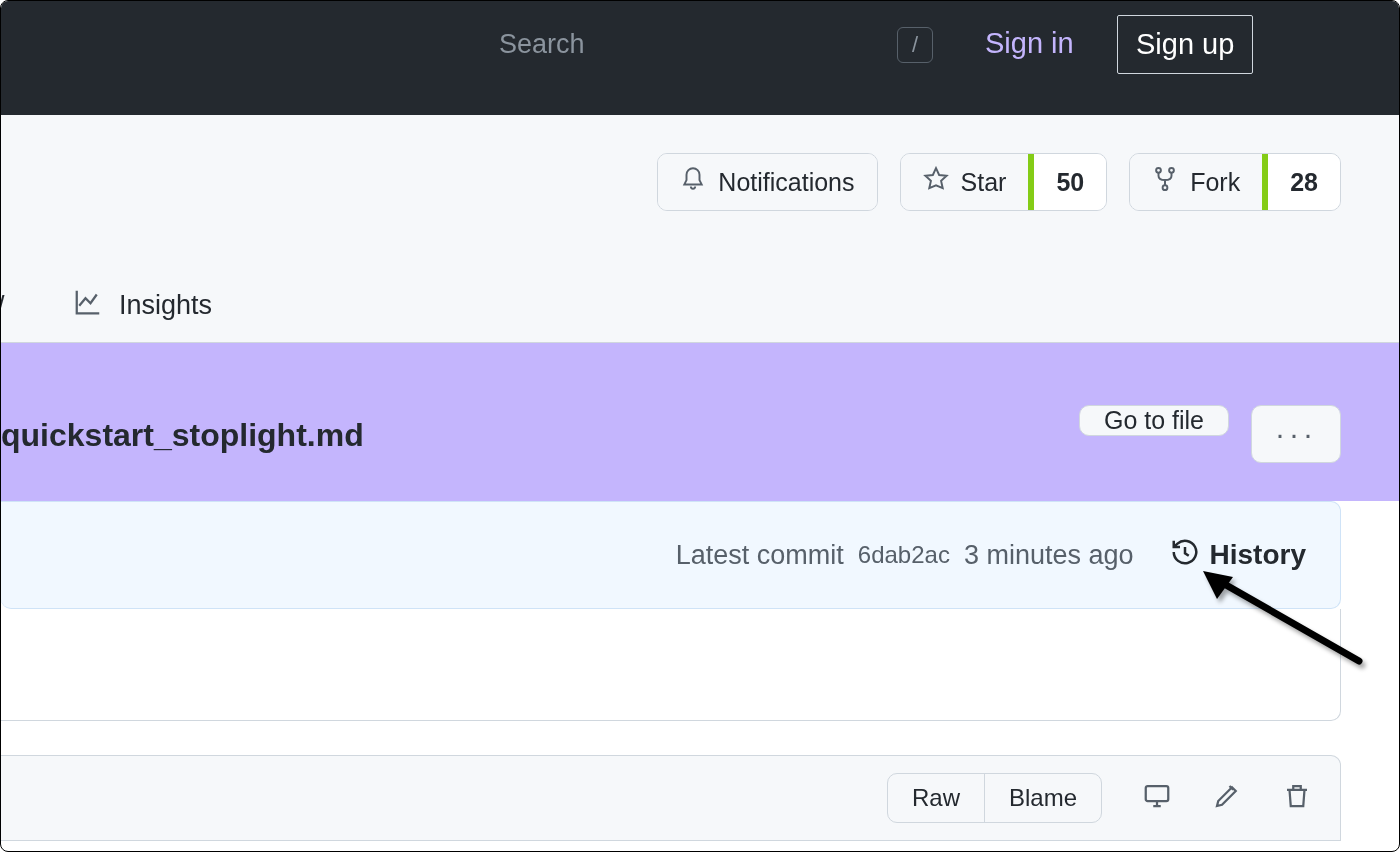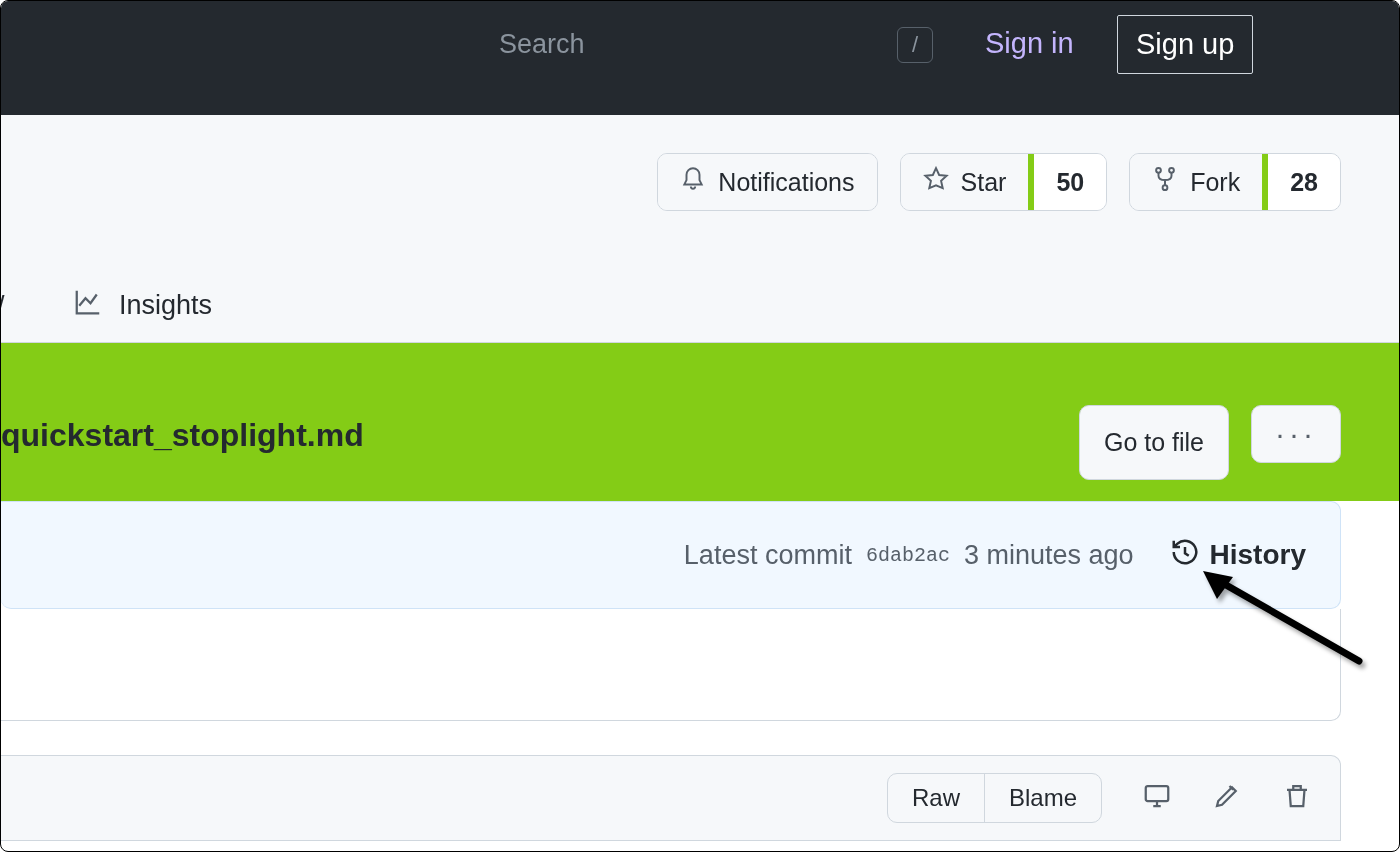--- a/index.html
+++ b/index.html
@@ -107,37 +107,37 @@
     left: -4px;
     bottom: 20px;
     font-size: 27px;
     color: #24292f;
   }
 
   
   .file-title-row {
     position: relative;
     height: 158px;
-    background: #84cc16;
+    background: #c4b5fd;
   }
   .file-title {
     position: absolute;
     left: 0;
     top: 74px;
     font-size: 32px;
     font-weight: 600;
   }
   .go-to-file {
     position: absolute;
     right: 170px;
     top: 62px;
     border: 1px solid #d0d7de;
     border-radius: 10px;
     background: #f6f8fa;
-    padding: 22px 24px;
+    padding: 0 24px;
     font-size: 25px;
     font-weight: 500;
     color: #24292f;
   }
   .more-btn {
     position: absolute;
     right: 58px;
     top: 62px;
     border: 1px solid #d0d7de;
     border-radius: 10px;
@@ -162,21 +162,21 @@
     justify-content: flex-end;
     padding-right: 34px;
     gap: 14px;
     font-size: 27px;
     color: #57606a;
     position: relative;
     margin-right: 58px;
     margin-left: 0;
     border-left: none;
   }
-  .commit-bar .hash { font-family: Liberation Mono, monospace; font-size: 20px; }
+  .commit-bar .hash { font-family: Liberation Sans, sans-serif; font-size: 24px; }
   .commit-bar .history {
     display: inline-flex; align-items: center; gap: 10px;
     color: #24292f; font-weight: 600; font-size: 28px;
     margin-left: 22px;
   }
   .commit-bar .history svg { width: 30px; height: 30px; stroke: #24292f; fill: none; stroke-width: 2; }
 
   .blank-strip {
     height: 112px;
     border-right: 1px solid #d0d7de;

